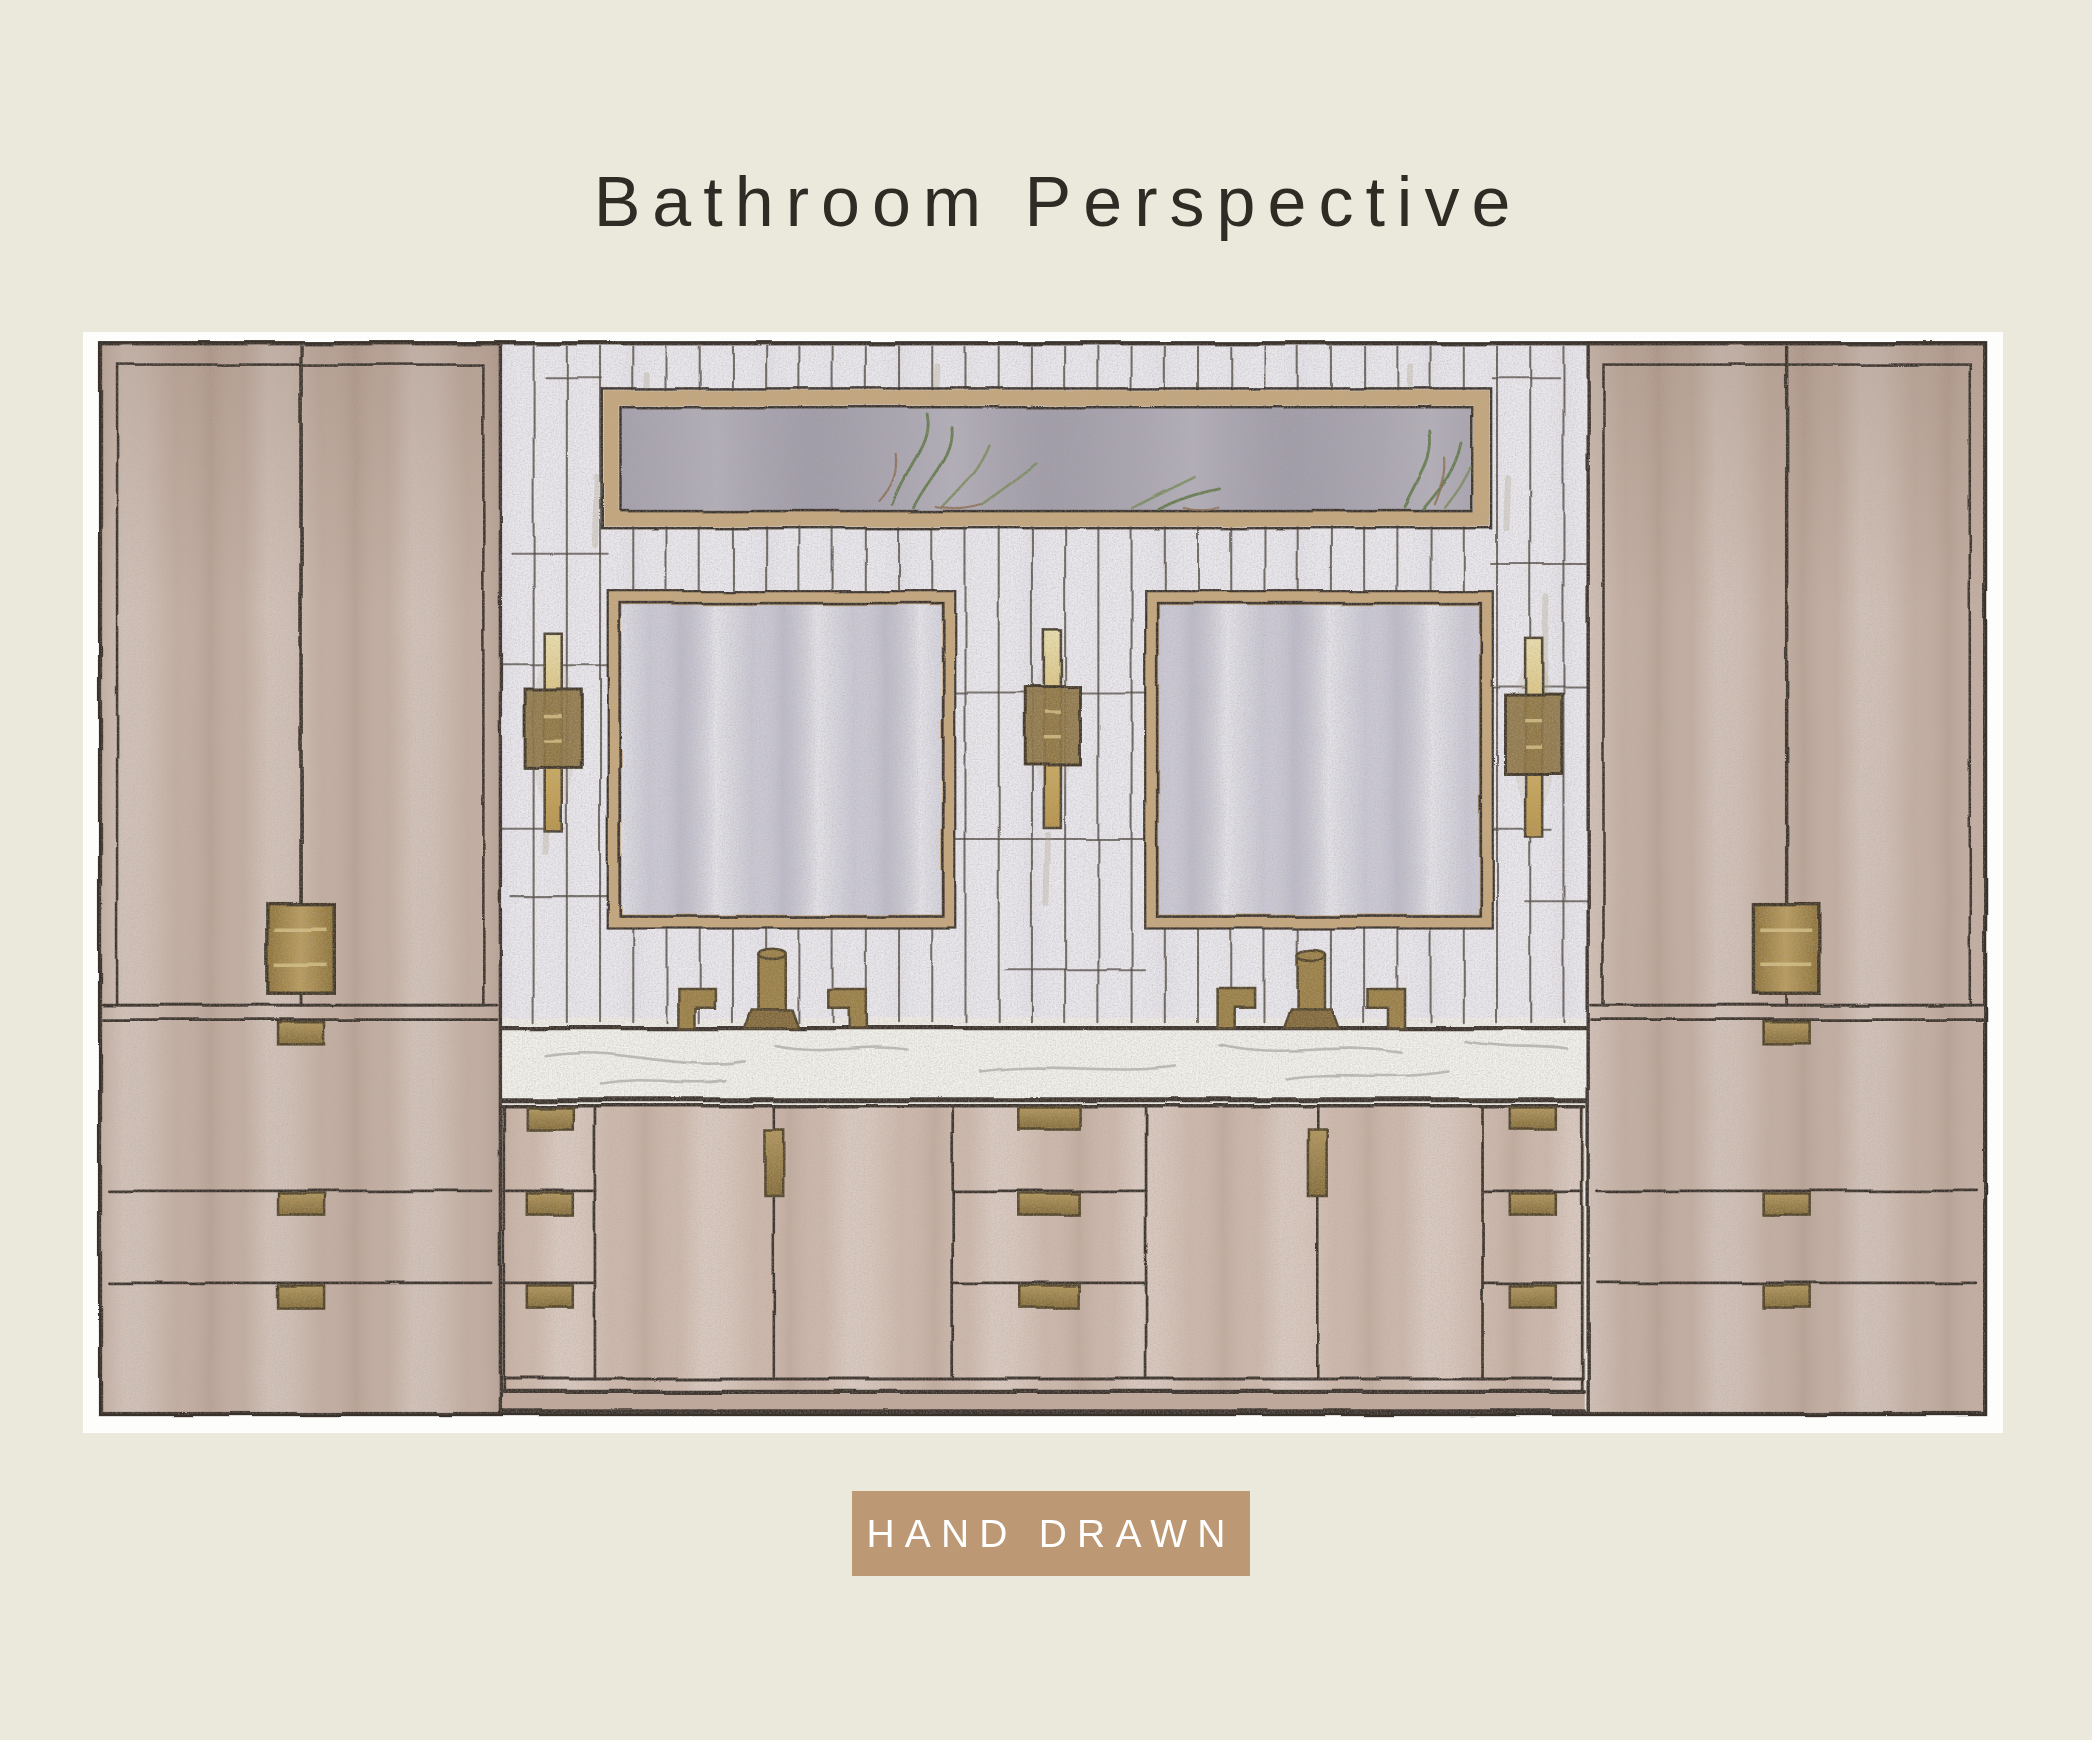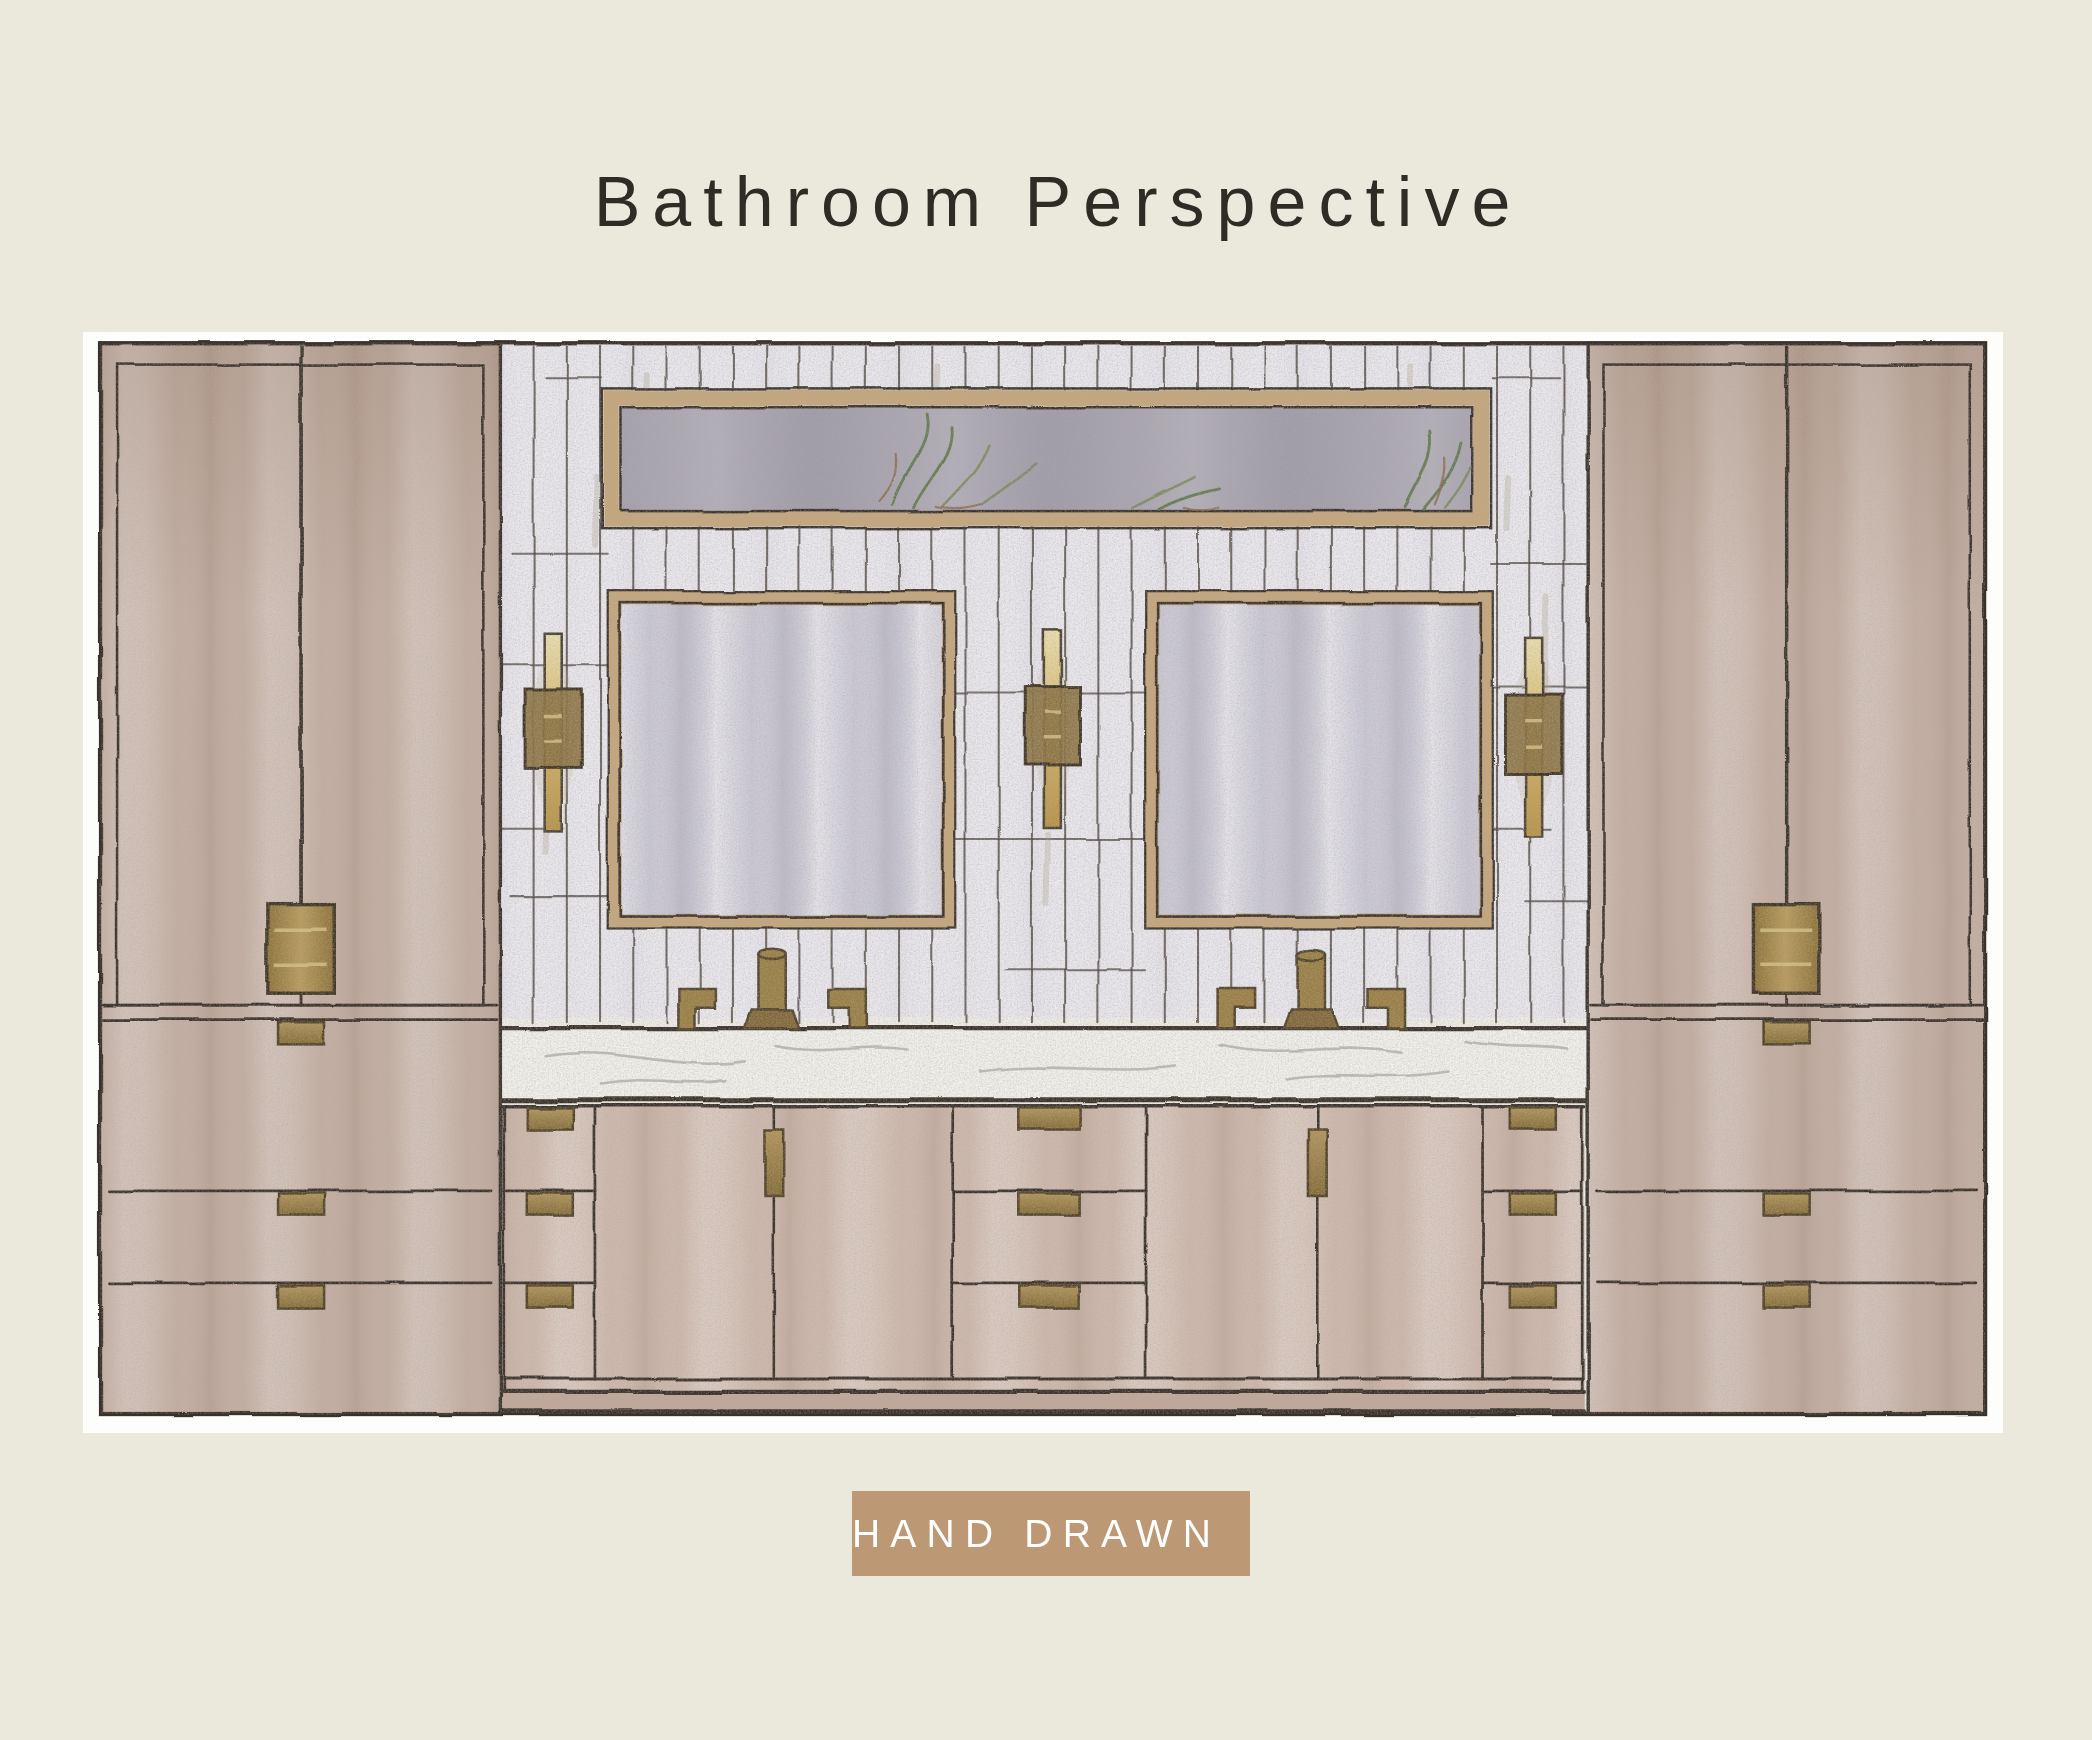--- a/index.html
+++ b/index.html
@@ -14,21 +14,21 @@
     text-align:center;font-size:70px;font-weight:300;
     letter-spacing:12px;color:#2f2c26;
   }
   .mat{
     position:absolute;left:83px;top:332px;width:1920px;height:1101px;
     background:#fdfdfc;
   }
   .mat svg{display:block}
   .badge{
     position:absolute;left:852px;top:1491px;width:398px;height:85px;
-    background:#bd9874;display:flex;align-items:center;justify-content:flex-start;
+    background:#bd9874;display:flex;align-items:center;justify-content:center;
   }
   .badge span{
     color:#ffffff;font-size:39px;font-weight:300;letter-spacing:10.2px;white-space:nowrap;
   }
   
   .ln{stroke:#38302a;fill:none;stroke-linecap:round}
   .ln2{stroke:#4b433c;fill:none;stroke-linecap:round}
   .tilejoint{stroke:#49423c;stroke-width:2.4;opacity:.75;stroke-linecap:round}
   .smudge{stroke:#a99f84;stroke-width:7;opacity:.3;stroke-linecap:round;fill:none}
   .vein{stroke:#b3b2ae;stroke-width:3;opacity:.85;fill:none;stroke-linecap:round}

